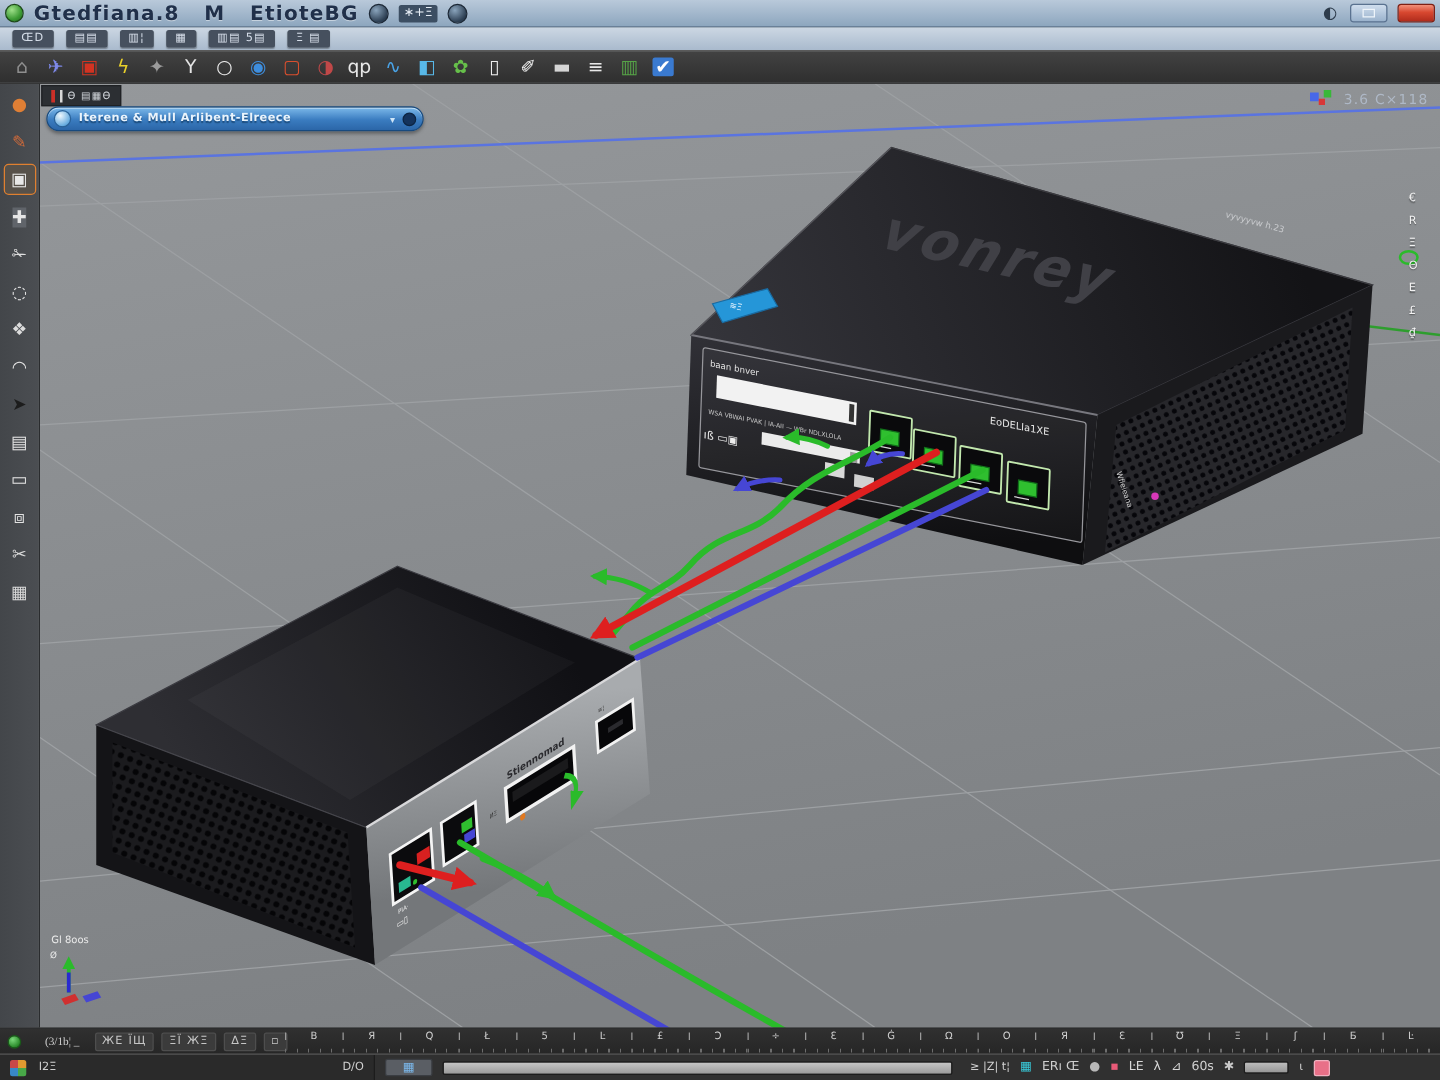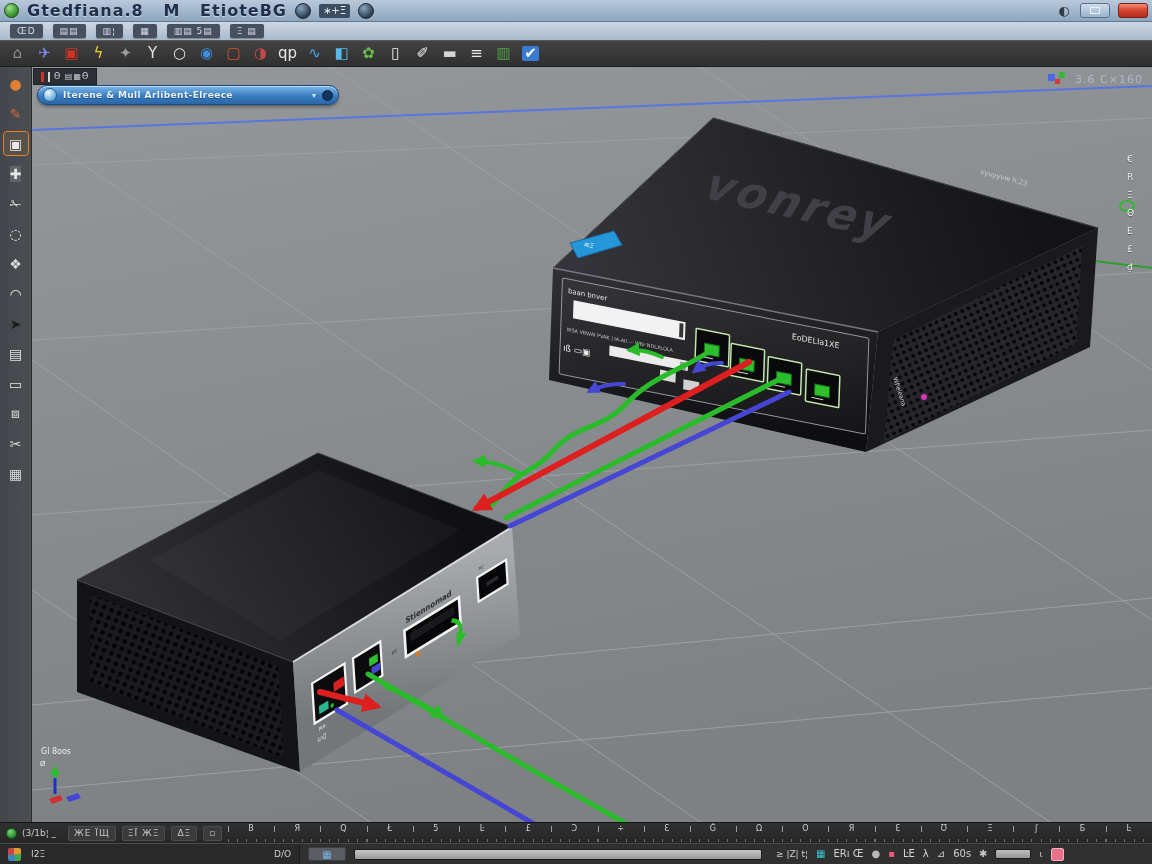--- a/index.html
+++ b/index.html
@@ -67,21 +67,21 @@
   .axis-mini .ar{left:9px;top:9px;width:5px;height:5px;background:#d83838;}
   .axis-mini .ag2{left:13px;top:2px;width:6px;height:6px;background:#38b838;}
   .view-label{font-size:11px;color:#aeb8c6;letter-spacing:1px;}
   .right-labels{position:absolute;left:1127px;top:150px;z-index:4;display:flex;flex-direction:column;}
   .right-labels .rl{font-size:9px;color:#f2f2f2;line-height:18px;text-shadow:0 1px 1px rgba(0,0,0,.4);}
   
   .timeline{position:absolute;left:0;top:822px;width:1152px;height:21px;z-index:6;
     background:linear-gradient(#303030,#262626);border-top:1px solid #141414;display:flex;align-items:center;}
   .rec-dot{width:11px;height:11px;border-radius:50%;margin-left:6px;
     background:radial-gradient(circle at 35% 30%,#7ad87a,#2a8a2a 70%);border:1px solid #1a5a1a;flex:0 0 auto;}
-  .rec-label{font-size:9px;color:#cfcfcf;margin-left:5px;white-space:pre;}
+  .rec-label{font-size:9px;color:#cfcfcf;margin-left:19px;white-space:pre;font-family:Liberation Serif, serif;}
   .tl-buttons{display:flex;gap:6px;margin-left:12px;}
   .tl-btn{background:#3b3b3b;border:1px solid #4e4e4e;color:#c6c6c6;font-size:9px;
     padding:0 5px;line-height:13px;border-radius:2px;letter-spacing:1px;white-space:pre;}
   .ruler{position:absolute;left:228px;right:0;top:0;height:21px;display:flex;}
   .ruler-cell{width:46.2px;position:relative;color:#cfcfcf;font-size:8px;text-align:center;line-height:12px;}
   .ruler-cell::before{content:"";position:absolute;left:0;top:3px;height:6px;border-left:1px solid #9a9a9a;}
   .ruler-cell::after{content:"";position:absolute;bottom:2px;left:0;right:0;height:3px;
     background:repeating-linear-gradient(90deg,#6e6e6e 0 1px,transparent 1px 9.2px);}
   
   .statusbar{position:absolute;left:0;top:843px;width:1152px;height:21px;z-index:6;
@@ -422,21 +422,21 @@
     <span class="pchev">▾</span>
     <span class="pclose"></span>
   </div>
 
   <div class="view-label-box">
     <span class="axis-mini">
         <i class="ab"></i>
         <i class="ar"></i>
         <i class="ag2"></i>
       </span>
-    <span class="view-label">3.6 C×160</span>
+    <span class="view-label">3.6 C×118</span>
   </div>
 
   <div class="right-labels">
 
   <span class="rl"><span>€</span></span>
       <span class="rl"><span>R</span></span>
       <span class="rl"><span>Ξ</span></span>
       <span class="rl"><span>Θ</span></span>
       <span class="rl"><span>Ε</span></span>
       <span class="rl"><span>£</span></span>

